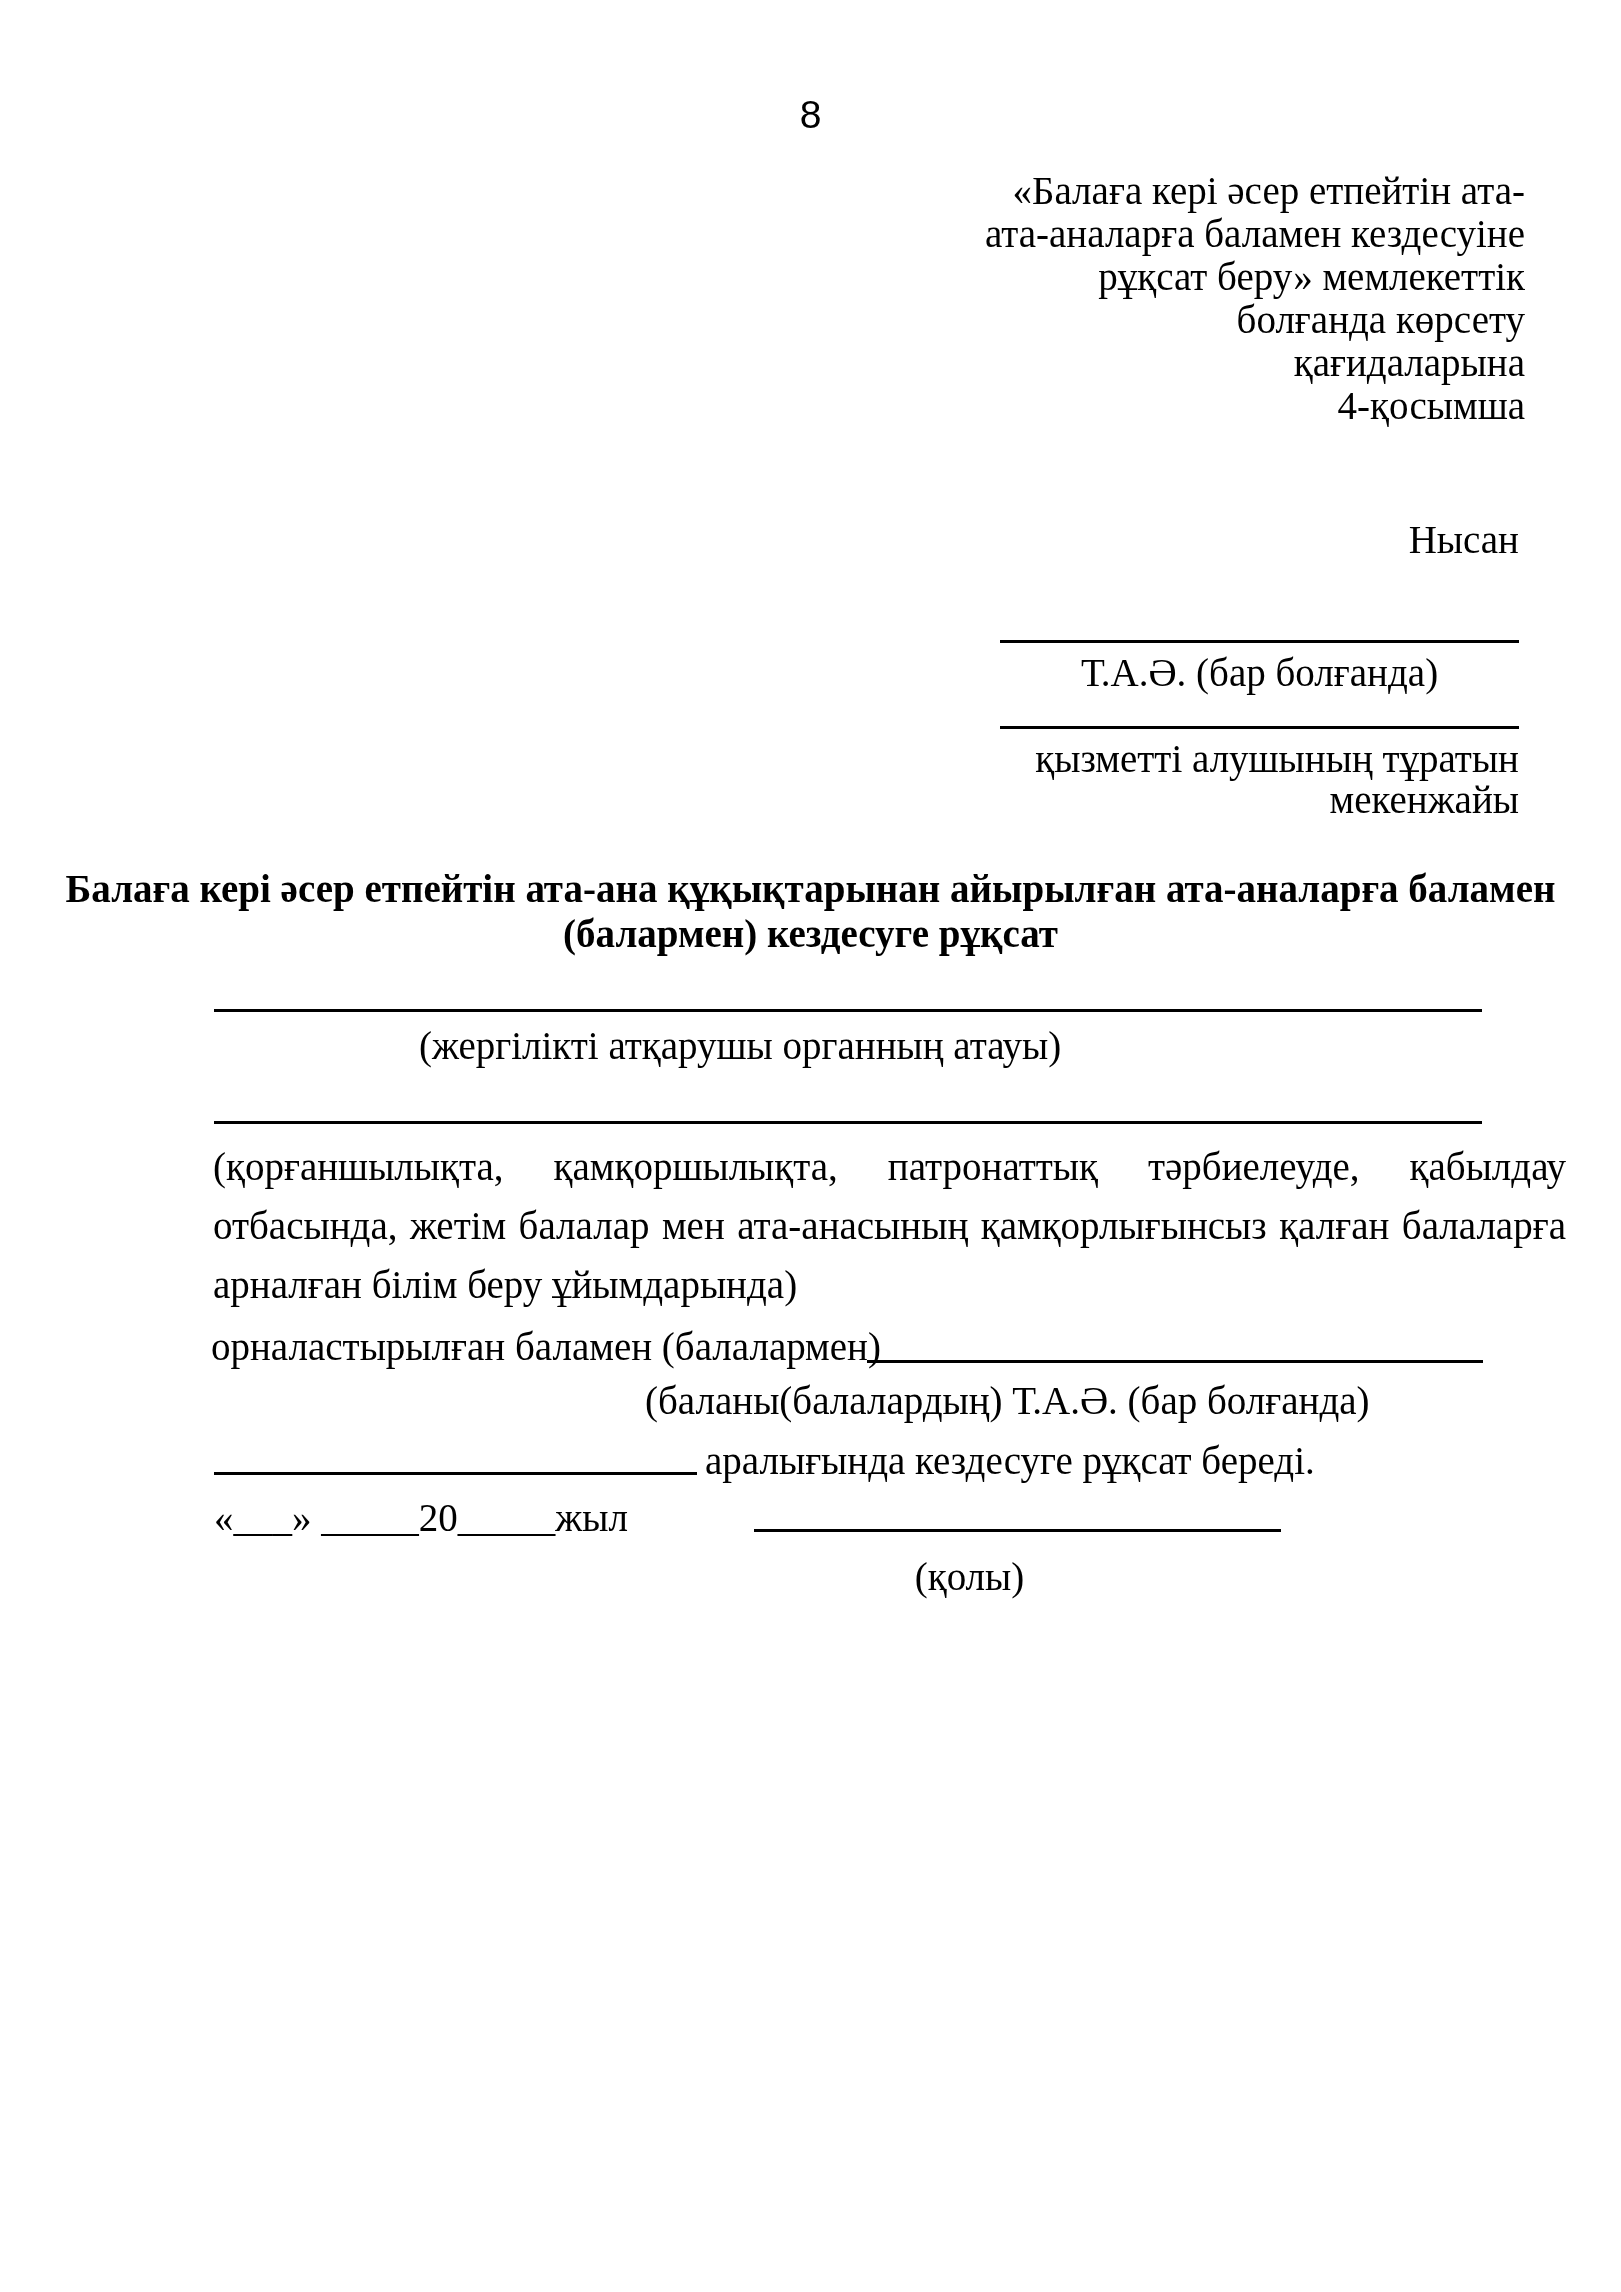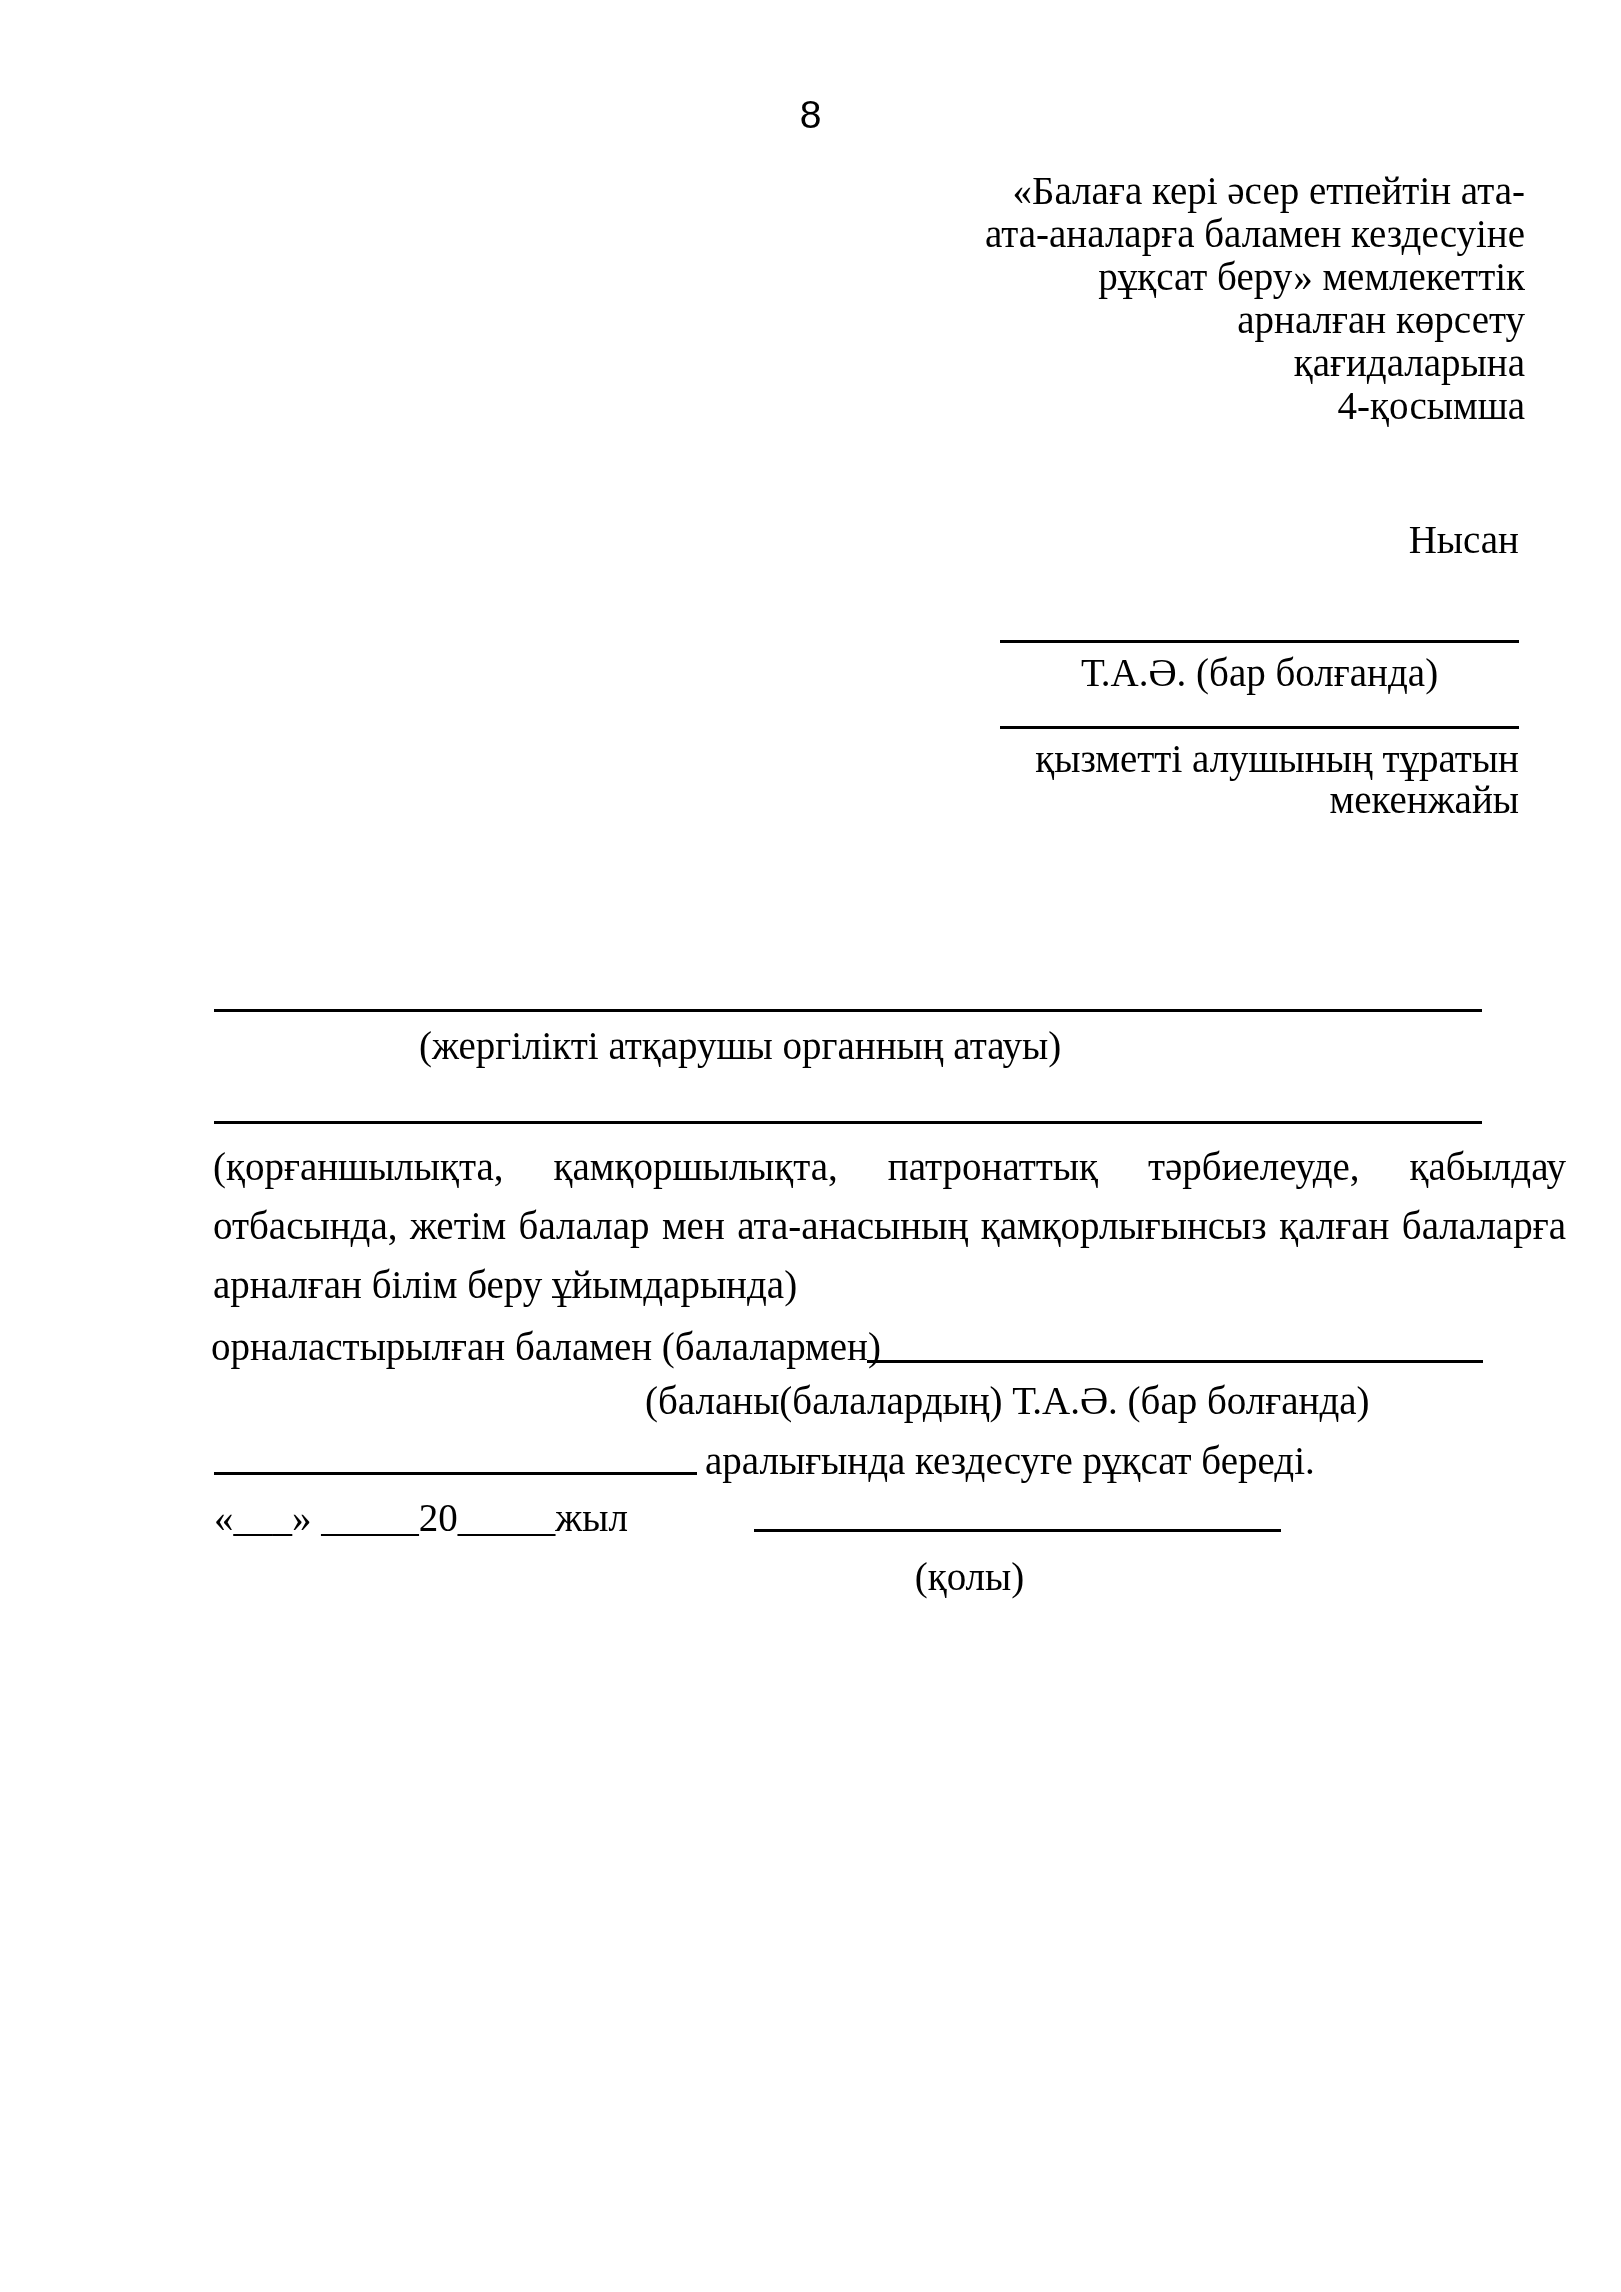--- a/index.html
+++ b/index.html
@@ -116,33 +116,37 @@
 <body>
 
 <div class="page">
 
   <div class="abs page-number">8</div>
 
   <div class="abs appendix">
     <div>«Балаға кері әсер етпейтін ата-</div>
     <div>ата-аналарға баламен кездесуіне</div>
     <div>рұқсат беру» мемлекеттік</div>
-    <div>арналған көрсету</div>
+    <div>болғанда көрсету</div>
     <div>қағидаларына</div>
     <div>4-қосымша</div>
   </div>
 
   <div class="abs form-label">Нысан</div>
 
   <div class="abs rule recipient-rule-1"></div>
   <div class="abs recipient-name-caption">Т.А.Ә. (бар болғанда)</div>
 
   <div class="abs rule recipient-rule-2"></div>
   <div class="abs recipient-address-caption">қызметті алушының тұратын мекенжайы</div>
 
+  <div class="abs doc-title">
+    <div>Балаға кері әсер етпейтін ата-ана құқықтарынан айырылған ата-аналарға баламен</div>
+    <div>(балармен) кездесуге рұқсат</div>
+  </div>
 
   <div class="abs rule issuer-rule-1"></div>
   <div class="abs issuer-caption">(жергілікті атқарушы органның атауы)</div>
   <div class="abs rule issuer-rule-2"></div>
 
   <div class="abs custody-note">(қорғаншылықта, қамқоршылықта, патронаттық тәрбиелеуде, қабылдау отбасында, жетім балалар мен ата-анасының қамқорлығынсыз қалған балаларға арналған білім беру ұйымдарында)</div>
 
   <div class="abs placed-with-label">орналастырылған баламен (балалармен)</div>
   <div class="abs rule child-name-line"></div>
   <div class="abs child-name-caption">(баланы(балалардың) Т.А.Ә. (бар болғанда)</div>

